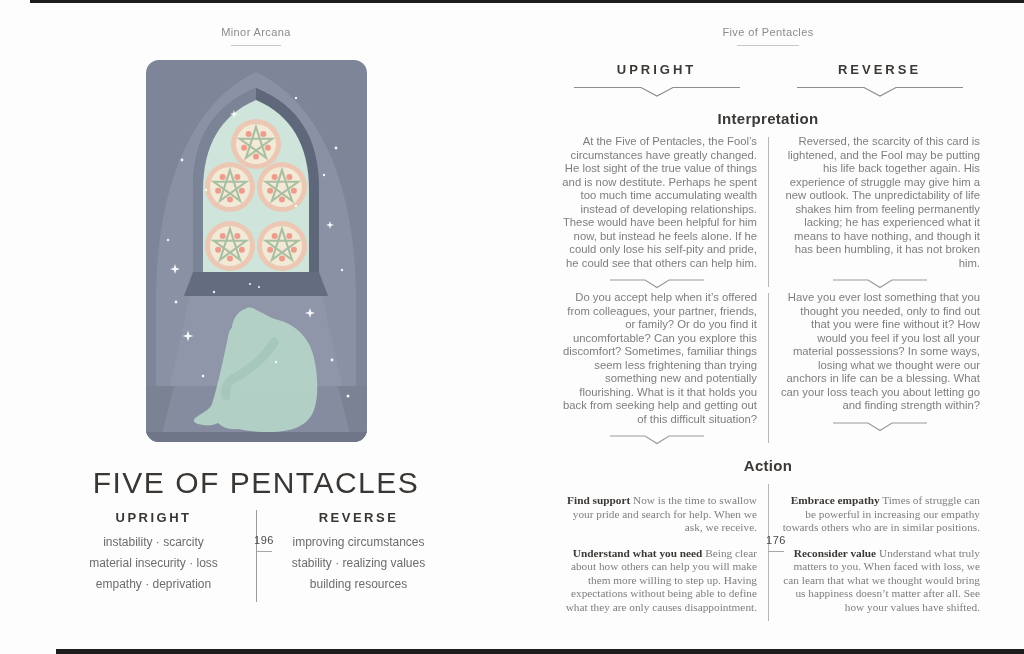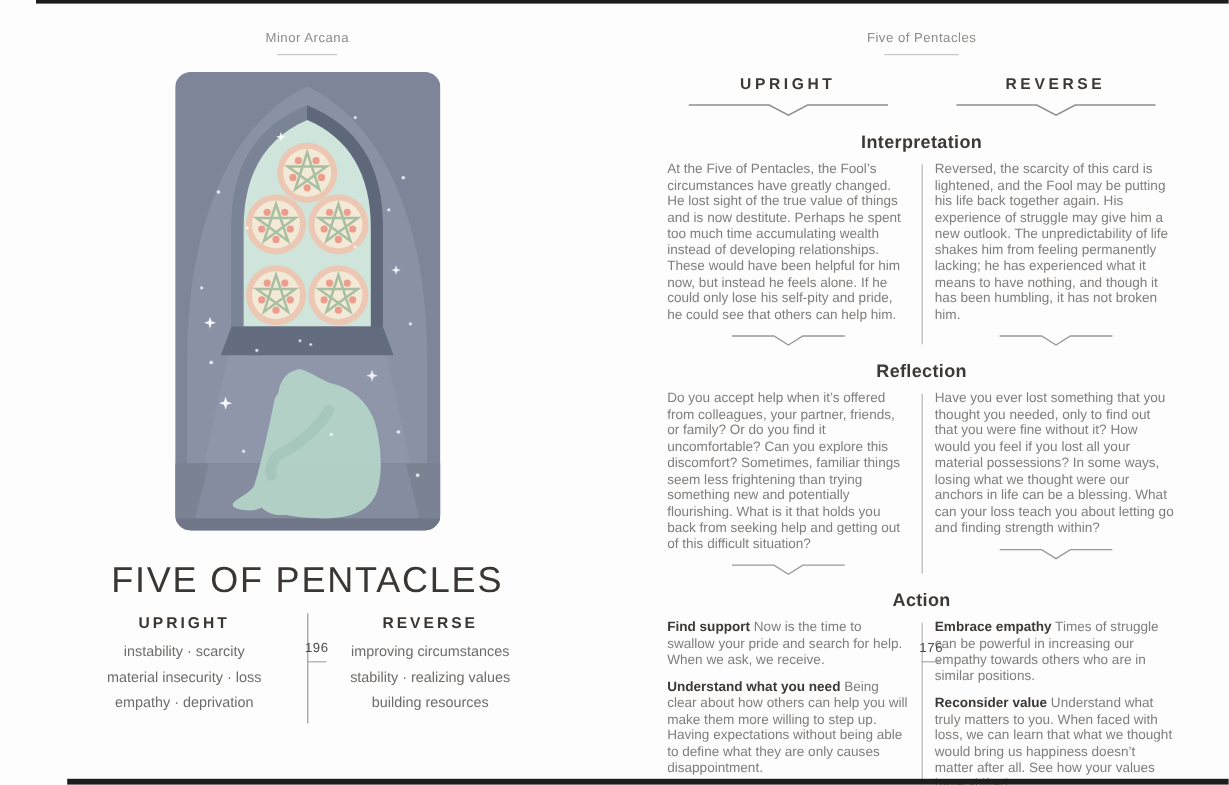--- a/index.html
+++ b/index.html
@@ -41,25 +41,25 @@
 
   
   .cols-header{display:grid;grid-template-columns:1fr 22px 1fr;margin-top:16px;}
   .col-h{text-align:center;}
   .col-h h3{margin:0;font-size:13px;font-weight:bold;letter-spacing:3px;color:#3c3835;}
   .col-h svg{display:block;margin:9px auto 0;}
 
   .sec{margin-top:2px;}
   .sec h2{margin:12px 0 8px;font-size:15px;font-weight:bold;color:#3c3835;text-align:center;letter-spacing:.3px;}
   .sec-row{display:grid;grid-template-columns:1fr 22px 1fr;}
-  .sec-col{text-align:left;}
+  .sec-col{text-align:right;}
   .sec-col .body{font-size:11.3px;line-height:13.5px;color:#807e7c;margin:0;}
   .v-divider{width:1px;background:#b8b6b4;justify-self:center;align-self:stretch;margin:2px 0;}
   .chev-small{display:block;margin:9px auto 0;}
-  .action-item{font-size:11.3px;line-height:13.5px;color:#807e7c;margin:0 0 9px;}
+  .action-item{font-size:11.3px;line-height:13.5px;color:#807e7c;margin:12px 0 9px;font-family:Liberation Serif, serif;}
   .action-item b{color:#3c3835;}
 </style>
 </head>
 <body>
 
 <div class="photo-edge top"></div>
 
 <div class="page left">
 
   <div class="running-head">
@@ -211,21 +211,20 @@
       <div class="sec-col">
         <p class="body">Reversed, the scarcity of this card is lightened, and the Fool may be putting his life back together again. His experience of struggle may give him a new outlook. The unpredictability of life shakes him from feeling permanently lacking; he has experienced what it means to have nothing, and though it has been humbling, it has not broken him.</p>
         <svg class="chev-small" width="96" height="10" viewBox="0 0 96 10">
           <path d="M1,1 H36 L48,8.5 L60,1 H95" fill="none" stroke="#9b9997" stroke-width="1.1"></path>
         </svg>
       </div>
     </div>
   </section>
 
   <section class="sec">
-    <h2>Reflection</h2>
     <div class="sec-row">
       <div class="sec-col">
         <p class="body">Do you accept help when it’s offered from colleagues, your partner, friends, or family? Or do you find it uncomfortable? Can you explore this discomfort? Sometimes, familiar things seem less frightening than trying something new and potentially flourishing. What is it that holds you back from seeking help and getting out of this difficult situation?</p>
         <svg class="chev-small" width="96" height="10" viewBox="0 0 96 10">
           <path d="M1,1 H36 L48,8.5 L60,1 H95" fill="none" stroke="#9b9997" stroke-width="1.1"></path>
         </svg>
       </div>
       <div class="v-divider"></div>
       <div class="sec-col">
         <p class="body">Have you ever lost something that you thought you needed, only to find out that you were fine without it? How would you feel if you lost all your material possessions? In some ways, losing what we thought were our anchors in life can be a blessing. What can your loss teach you about letting go and finding strength within?</p>

